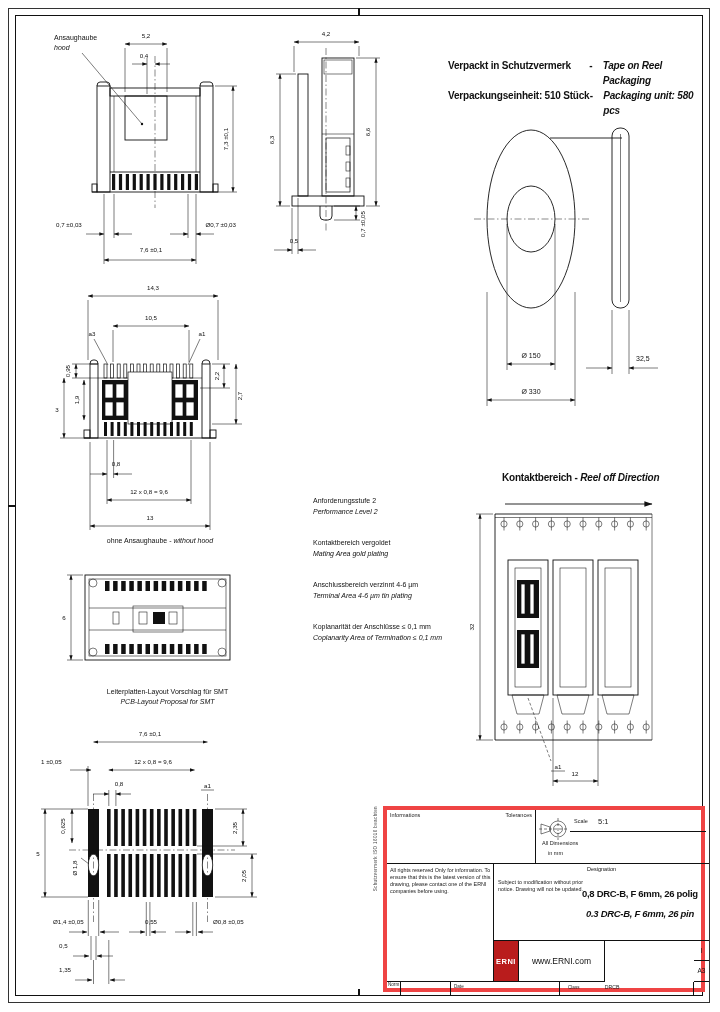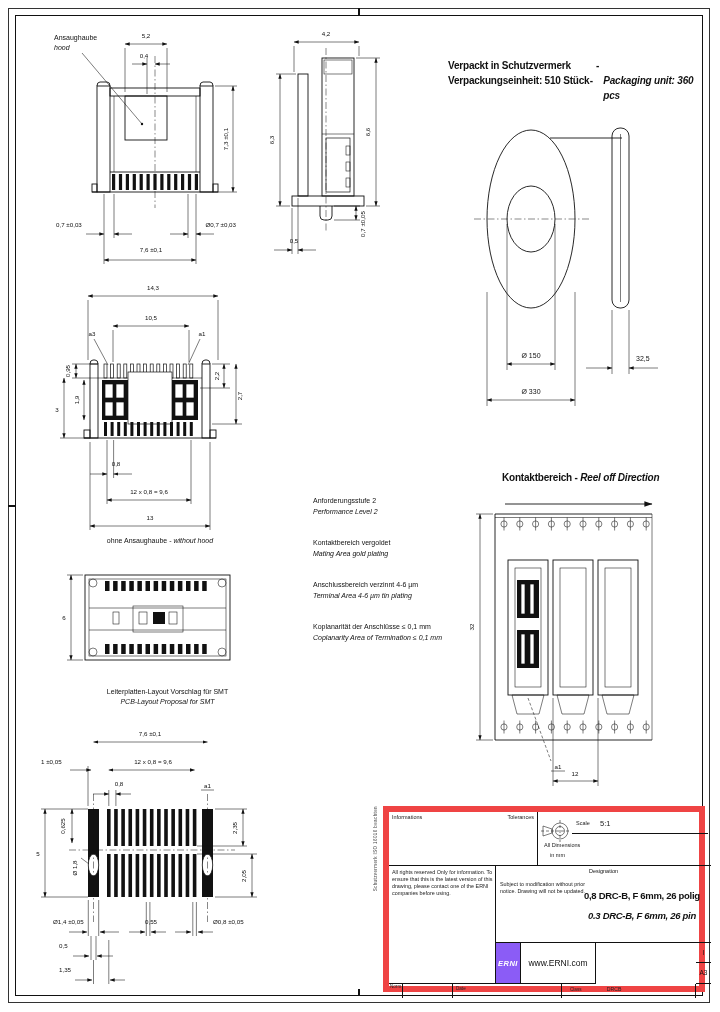--- a/index.html
+++ b/index.html
@@ -21,29 +21,29 @@
   .tick{background:#111}
   .pack{left:448px;top:58px;width:260px;font-size:10px;font-weight:bold;letter-spacing:-.2px}
   .prow{display:flex;line-height:15px}
   .prow .c1{width:148px}
   .prow .c2{width:14px}
   .rohead{left:502px;top:472px;font-size:10px;font-weight:bold;letter-spacing:-.2px}
   .notes{left:313px;top:496px;width:170px;font-size:7px;line-height:10.5px}
   .notes p{margin:0 0 21px 0}
   .vlabel{font-size:7px;line-height:9px;text-align:center}
   .pcbhead{left:70px;top:687px;width:195px;font-size:7px;line-height:10px;text-align:center}
-  .tb{left:383px;top:806px;width:322px;height:186px;border:6px solid #ef4444;font-size:6px}
+  .tb{left:383px;top:806px;width:322px;height:186px;border:4px solid #ef4444;font-size:6px}
   .cell{position:absolute}
   .bR{border-right:1px solid #111}
   .bB{border-bottom:1px solid #111}
   .tbs{position:absolute;font-size:5.5px;color:#222}
   .legal{font-size:5.4px;line-height:7px;color:#222;padding:3px 2px 0 3px}
   .desig1{position:absolute;left:88px;top:24px;font-size:9.5px;font-weight:bold;letter-spacing:-.3px;white-space:nowrap}
   .desig2{position:absolute;left:92px;top:44px;font-size:9.5px;font-weight:bold;font-style:italic;letter-spacing:-.3px;white-space:nowrap}
-  .logo{background:#8b5cf6;color:#fff;display:flex;align-items:center;justify-content:center;font-weight:bold;font-style:italic;font-size:7.5px;letter-spacing:.5px}
+  .logo{background:#b91c1c;color:#fff;display:flex;align-items:center;justify-content:center;font-weight:bold;font-size:7.5px;letter-spacing:.5px}
   .url{display:flex;align-items:center;justify-content:center;font-size:8.5px}
   .pn{display:flex;align-items:center;justify-content:center;font-size:13.5px;font-weight:bold;letter-spacing:.5px}
   .rev{font-size:6.5px;text-align:center}
   .rev .t{height:20px;line-height:20px;border-bottom:1px solid #111}
   .rev .b{height:20px;line-height:20px}
   .r4{position:absolute;top:172px;height:14px;font-size:4.6px;color:#222}
   .sidenote{left:369px;top:806px;width:13px;height:186px;overflow:hidden}
   .sidenote span{writing-mode:vertical-rl;transform:rotate(180deg);font-size:4.5px;letter-spacing:.4px;color:#444;white-space:nowrap;display:block;margin:0 auto}
 </style>
 </head>
@@ -185,25 +185,26 @@
       <line class="th" x1="72" y1="202" x2="98" y2="202"></line>
     <line class="th" x1="94" y1="188" x2="94" y2="202" marker-start="url(#mB)" marker-end="url(#mB)"></line>
     <text x="103" y="206" text-anchor="middle" transform="rotate(-90 103 206)">0,7 ±0,05</text>
   </g>
 </svg>
 
 <div class="abs pack">
   <div class="prow">
     <span class="c1">Verpackt in Schutzvermerk</span>
     <span class="c2">-</span>
+    <span class="it">Tape on Reel Packaging</span>
   </div>
   <div class="prow">
     <span class="c1">Verpackungseinheit:  510 Stück</span>
     <span class="c2">-</span>
-    <span class="it">Packaging unit:  360 pcs</span>
+    <span class="it">Packaging unit:  580 pcs</span>
   </div>
 </div>
 
 <svg class="abs" style="left:462px;top:112px" width="245" height="305">
   <defs>
       <marker id="mC" markerWidth="10" markerHeight="8" refX="8.5" refY="3" orient="auto-start-reverse">
         <path d="M0 0 L9 3 L0 6 Z" fill="#111"></path>
       </marker>
     </defs>
   <g>
@@ -688,21 +689,21 @@
   </div>
   <div class="cell bB" style="left:107px;top:54px;width:215px;height:77px">
     <div class="legal abs" style="left:1px;top:12px;width:104px">Subject to modification without prior notice. Drawing will not be updated.</div>
     <div class="abs" style="left:0;right:0;top:2px;text-align:center;font-size:5.5px">Designation</div>
     <div class="desig1">0,8 DRC-B, F 6mm, 26 polig</div>
     <div class="desig2">0.3 DRC-B, F 6mm, 26 pin</div>
   </div>
   <div class="cell bR bB logo" style="left:107px;top:131px;width:25px;height:41px">
       <span>ERNI</span>
     </div>
-  <div class="cell bR bB url" style="left:132px;top:131px;width:75px;height:41px">
+  <div class="cell bR bB url" style="left:132px;top:131px;width:86px;height:41px">
       <span>www.ERNI.com</span>
     </div>
   <div class="cell bB rev" style="left:307px;top:131px;width:15px;height:41px">
     <div class="t">I</div>
     <div class="b">A3</div>
   </div>
   <div class="r4 bR" style="left:0;width:14px"><span style="padding-left:1px">Norm</span></div>
   <div class="r4 bR" style="left:14px;width:50px"></div>
   <div class="r4 bR" style="left:64px;width:109px;padding:2px 0 0 3px"><span>Date</span></div>
   <div class="r4 bR" style="left:173px;width:134px;padding:2px 0 0 8px">

